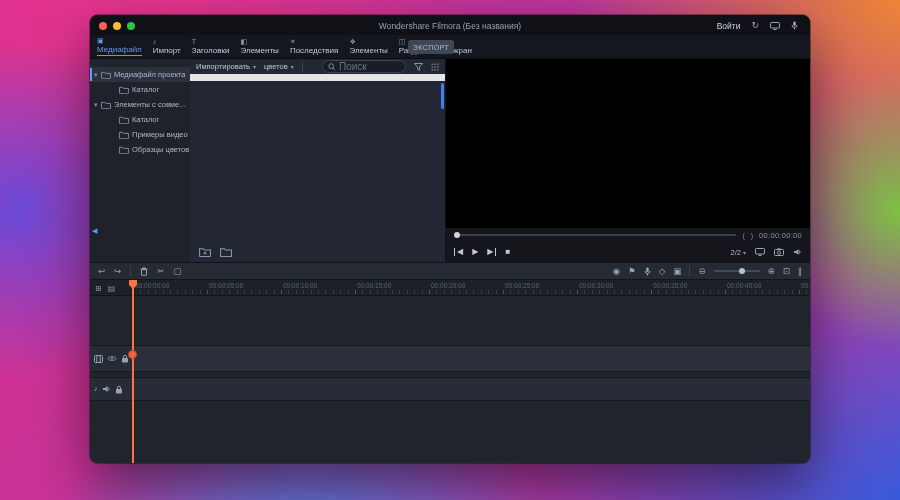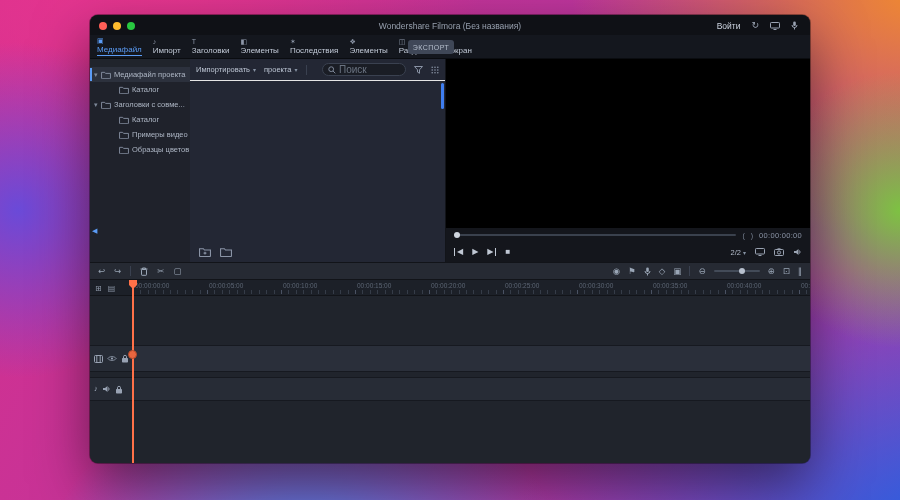--- a/index.html
+++ b/index.html
@@ -77,21 +77,21 @@
   .srow .fico { margin-right:3px; flex:none; }
   .srow .cnt { margin-left:auto; padding-right:4px; color:#6a7484; font-size:7px; }
   .collapse-arrow { position:absolute; left:2px; top:160px; font-size:7px; color:var(--accent); cursor:pointer; }
   
   .media {
     position:absolute; left:100px; top:44px; width:256px; height:203px;
     background:#232734; border-right:1px solid #121419;
   }
   .media-toolbar {
     display:flex; align-items:center; height:22px; padding:0 6px; gap:8px;
-    border-bottom:1px solid #e5e5e5;
+    border-bottom:7px solid #e5e5e5;
   }
   .dd { display:flex; align-items:center; gap:3px; font-size:7.5px; color:#bcc5d3; cursor:pointer; white-space:nowrap; }
   .dd .caret { font-size:6px; color:#8591a2; }
   .vdiv { width:1px; height:10px; background:#3a4150; }
   .searchbox {
     margin-left:auto; display:flex; align-items:center; gap:3px;
     width:84px; height:13px; background:#1a1d25; border:1px solid #3a4150;
     border-radius:7px; padding:0 5px;
   }
   .searchbox input {
@@ -268,21 +268,21 @@
         <span>Каталог</span>
         <span class="cnt"></span>
       </div>
       <div class="srow">
         <span class="caret">▾</span>
         <span class="fico">
           <svg width="10" height="8" viewBox="0 0 11 9">
               <path d="M0.5 1.5 h3.5 l1 1.2 h5.5 v5.3 a0.7 0.7 0 0 1 -0.7 0.7 h-8.6 a0.7 0.7 0 0 1 -0.7 -0.7 Z" fill="none" stroke="#8a94a6"></path>
             </svg>
         </span>
-        <span>Заголовки с совме...</span>
+        <span>Элементы с совме...</span>
         <span class="cnt">(0)</span>
       </div>
       <div class="srow indent">
         <span class="fico">
           <svg width="10" height="8" viewBox="0 0 11 9">
               <path d="M0.5 1.5 h3.5 l1 1.2 h5.5 v5.3 a0.7 0.7 0 0 1 -0.7 0.7 h-8.6 a0.7 0.7 0 0 1 -0.7 -0.7 Z" fill="none" stroke="#8a94a6"></path>
             </svg>
         </span>
         <span>Каталог</span>
         <span class="cnt"></span>
@@ -308,21 +308,21 @@
       <span class="collapse-arrow">◀</span>
     </div>
 
     <div class="media">
       <div class="media-toolbar">
         <span class="dd">
           <span>Импортировать</span>
           <span class="caret">▾</span>
         </span>
         <span class="dd">
-          <span>проекта</span>
+          <span>цветов</span>
           <span class="caret">▾</span>
         </span>
         <span class="vdiv"></span>
         <span class="searchbox">
           <span>
             <svg width="8" height="8" viewBox="0 0 8 8">
                 <circle cx="3.2" cy="3.2" r="2.4" fill="none" stroke="#7d8798"></circle>
                 <path d="M5 5 L7.3 7.3" stroke="#7d8798"></path>
               </svg>
           </span>

